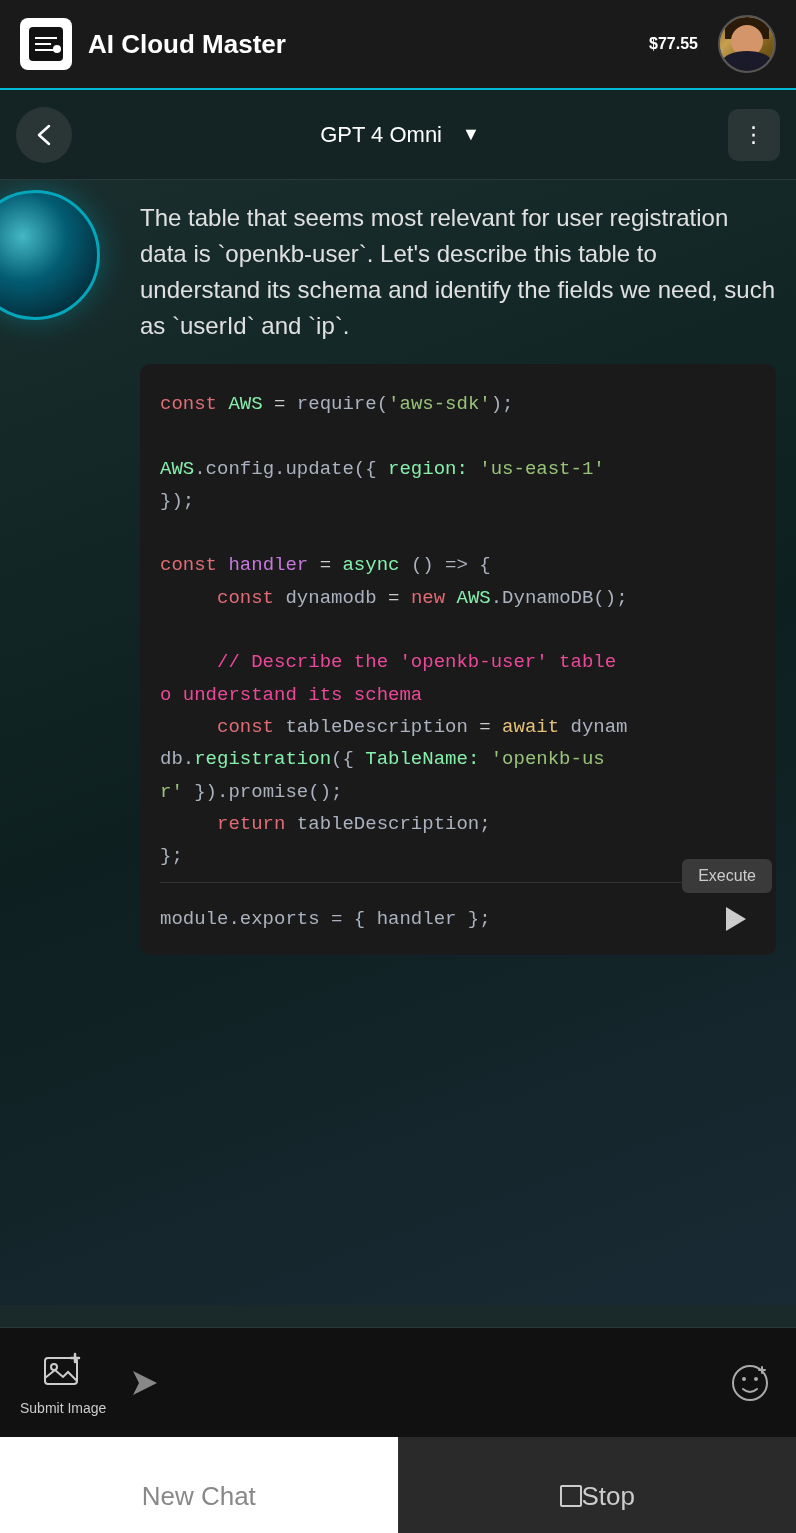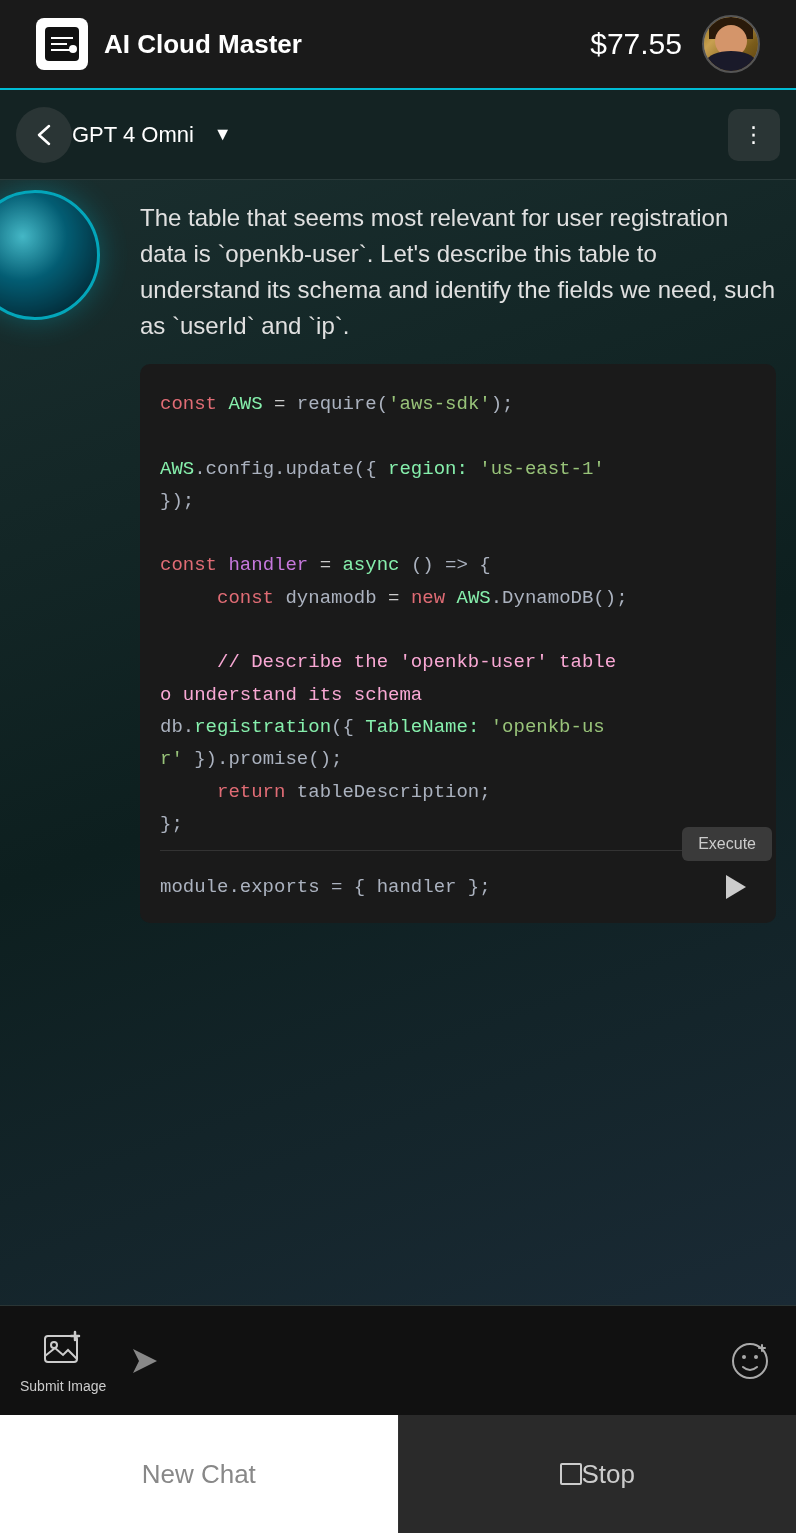--- a/index.html
+++ b/index.html
@@ -14,21 +14,21 @@
       position: relative;
     }
 
     
     .header {
       width: 796px;
       height: 90px;
       background: #1a1a1a;
       display: flex;
       align-items: center;
-      padding: 0 36px;
+      padding: 0 20px;
       border-bottom: 2px solid #00bcd4;
       position: relative;
       z-index: 10;
       justify-content: center;
     }
     .header-icon {
       width: 52px;
       height: 52px;
       background: #fff;
       border-radius: 8px;
@@ -43,22 +43,22 @@
       height: 34px;
     }
     .header-title {
       color: #fff;
       font-size: 26px;
       font-weight: 700;
       flex: 1;
     }
     .header-balance {
       color: #fff;
-      font-size: 30px;
-      font-weight: 400;
+      font-size: 16px;
+      font-weight: 700;
       margin-right: 20px;
     }
     .header-avatar {
       width: 58px;
       height: 58px;
       border-radius: 50%;
       background: #888;
       overflow: hidden;
       border: 2px solid #555;
       display: flex;
@@ -118,20 +118,21 @@
       display: flex;
       align-items: center;
       justify-content: center;
       cursor: pointer;
       flex-shrink: 0;
     }
     .model-selector {
       flex: 1;
       display: flex;
       align-items: center;
+      justify-content: center;
       gap: 20px;
     }
     .model-name {
       color: #fff;
       font-size: 22px;
       font-weight: 400;
     }
     .chevron-down {
       color: #fff;
       font-size: 18px;
@@ -217,21 +218,21 @@
       display: block;
       white-space: pre;
     }
 
     .c-red { color: #e06c75; margin-top: 28px; }
     .c-blue { color: #86efac; }
     .c-orange { color: #e5c07b; }
     .c-green { color: #98c379; }
     .c-purple { color: #c678dd; }
     .c-white { color: #abb2bf; }
-    .c-gray { color: #f9a8d4; }
+    .c-gray { color: #ec4899; }
 
     .code-footer {
       display: flex;
       align-items: center;
       justify-content: space-between;
       padding: 14px 0 14px 0;
       border-top: 1px solid #333;
       margin-top: 10px;
     }
 
@@ -264,20 +265,21 @@
     
     .input-bar {
       width: 796px;
       height: 110px;
       background: #111;
       border-top: 1px solid #2a3535;
       display: flex;
       align-items: center;
       padding: 0 20px;
       gap: 16px;
+      margin-top: 22px;
     }
 
     .submit-image-btn {
       display: flex;
       flex-direction: column;
       align-items: center;
       gap: 6px;
       cursor: pointer;
     }
     .submit-image-icon {
@@ -402,20 +404,21 @@
         <span class="code-line"><span class="c-red">const</span> <span class="c-blue">AWS</span> = <span class="c-white">require(</span><span class="c-green">'aws-sdk'</span><span class="c-white">);</span></span>
         <span class="code-line">&nbsp;</span>
         <span class="code-line"><span class="c-blue">AWS</span><span class="c-white">.config.update({</span> <span class="c-blue">region:</span> <span class="c-green">'us-east-1'</span></span>
         <span class="code-line"><span class="c-white">});</span></span>
         <span class="code-line">&nbsp;</span>
         <span class="code-line"><span class="c-red">const</span> <span class="c-purple">handler</span> = <span class="c-blue">async</span> <span class="c-white">() =&gt; {</span></span>
         <span class="code-line">     <span class="c-red">const</span> <span class="c-white">dynamodb</span> = <span class="c-red">new</span> <span class="c-blue">AWS</span><span class="c-white">.DynamoDB();</span></span>
         <span class="code-line">&nbsp;</span>
         <span class="code-line">     <span class="c-gray">// Describe the 'openkb-user' table</span></span>
         <span class="code-line"><span class="c-gray">o understand its schema</span></span>
+        <span class="code-line">     <span class="c-red">const</span> <span class="c-white">tableDescription</span> = <span class="c-orange">await</span> <span class="c-white">dynam</span></span>
         <span class="code-line"><span class="c-white">db.</span><span class="c-blue">registration</span><span class="c-white">({</span> <span class="c-blue">TableName:</span> <span class="c-green">'openkb-us</span></span>
         <span class="code-line"><span class="c-green">r'</span> <span class="c-white">}).promise();</span></span>
         <span class="code-line">     <span class="c-red">return</span> <span class="c-white">tableDescription;</span></span>
         <span class="code-line"><span class="c-white">};</span></span>
       </div>
 
       <div class="execute-btn">Execute</div>
 
       <div class="code-footer">
         <span class="module-exports-line">

